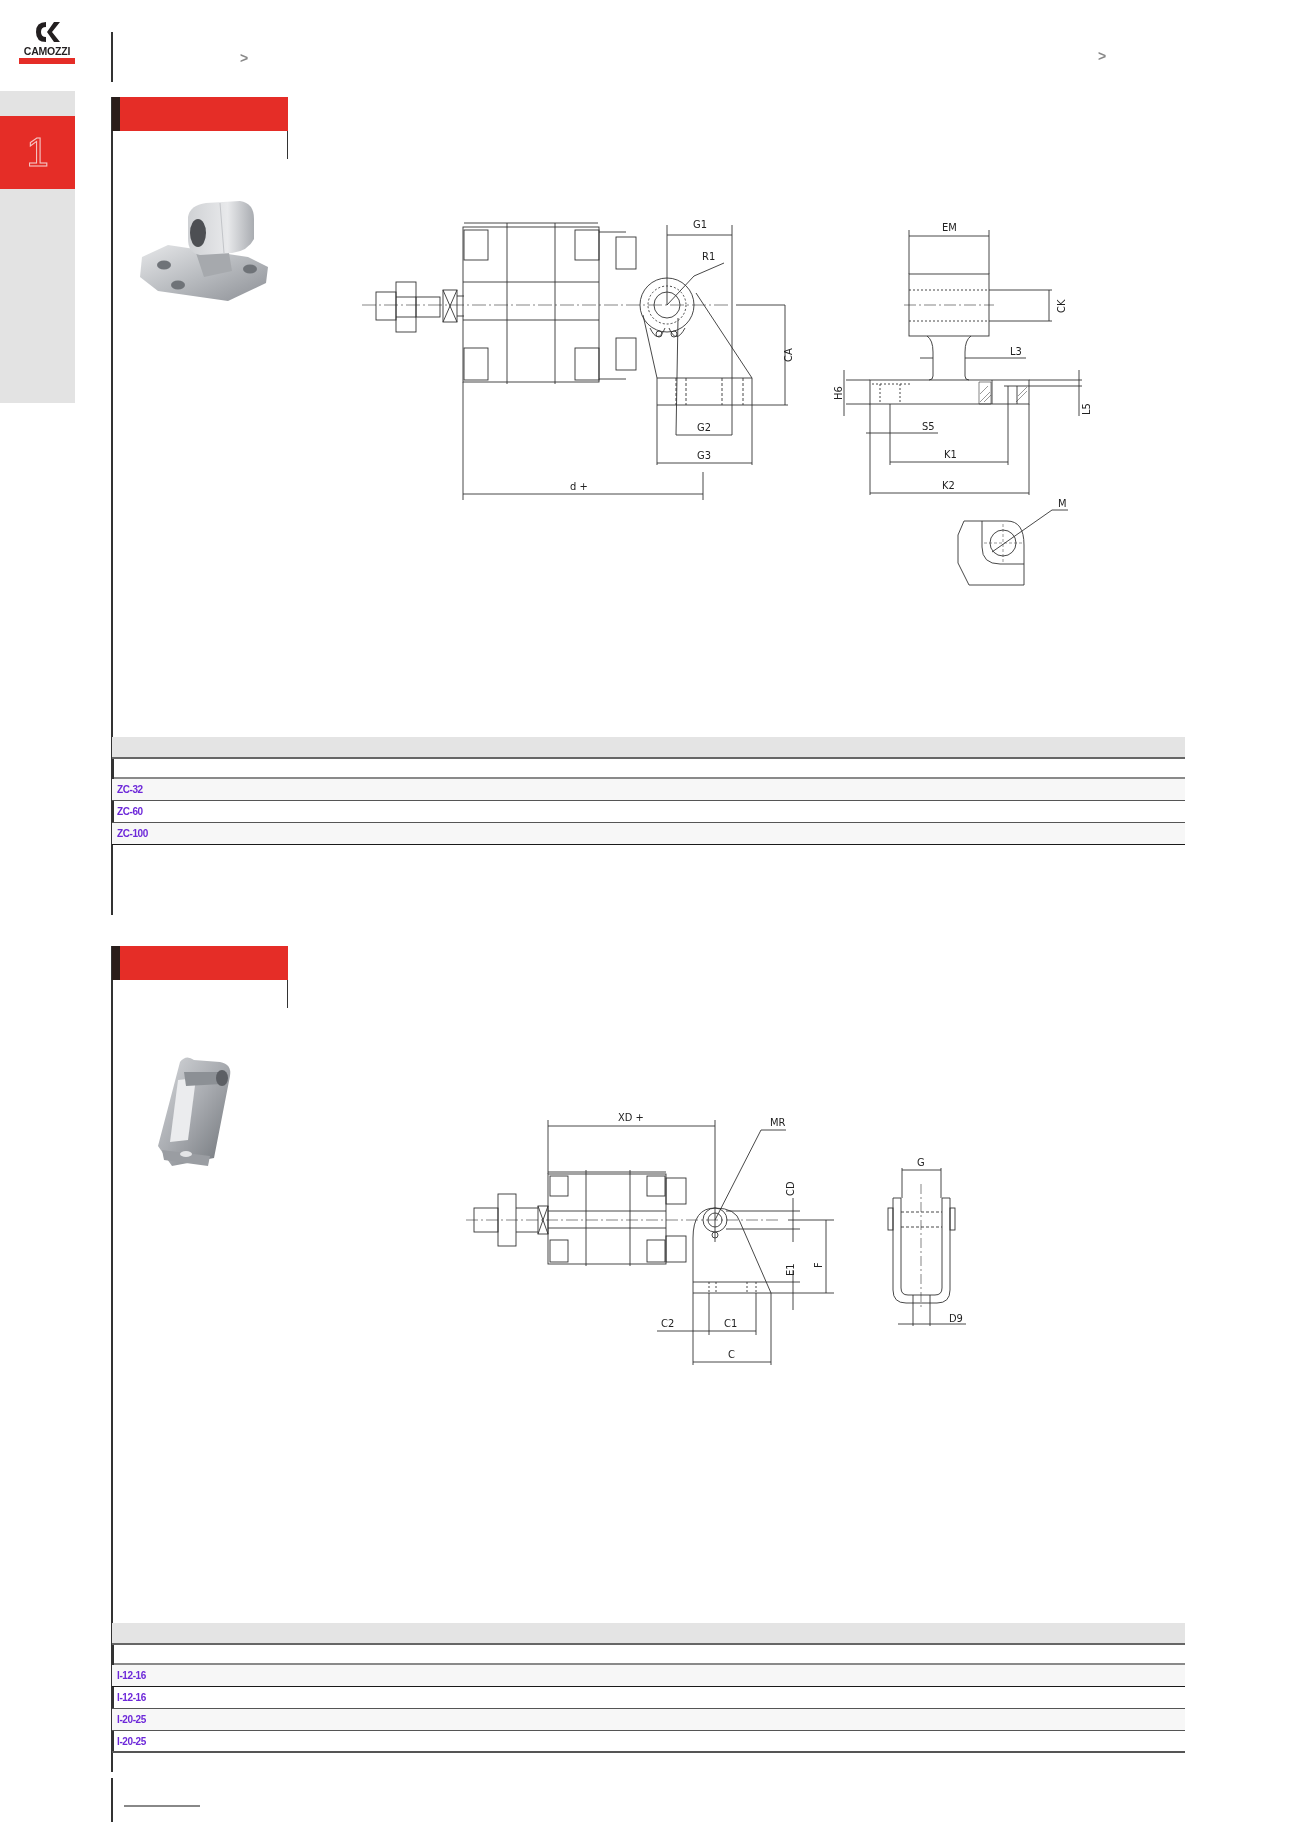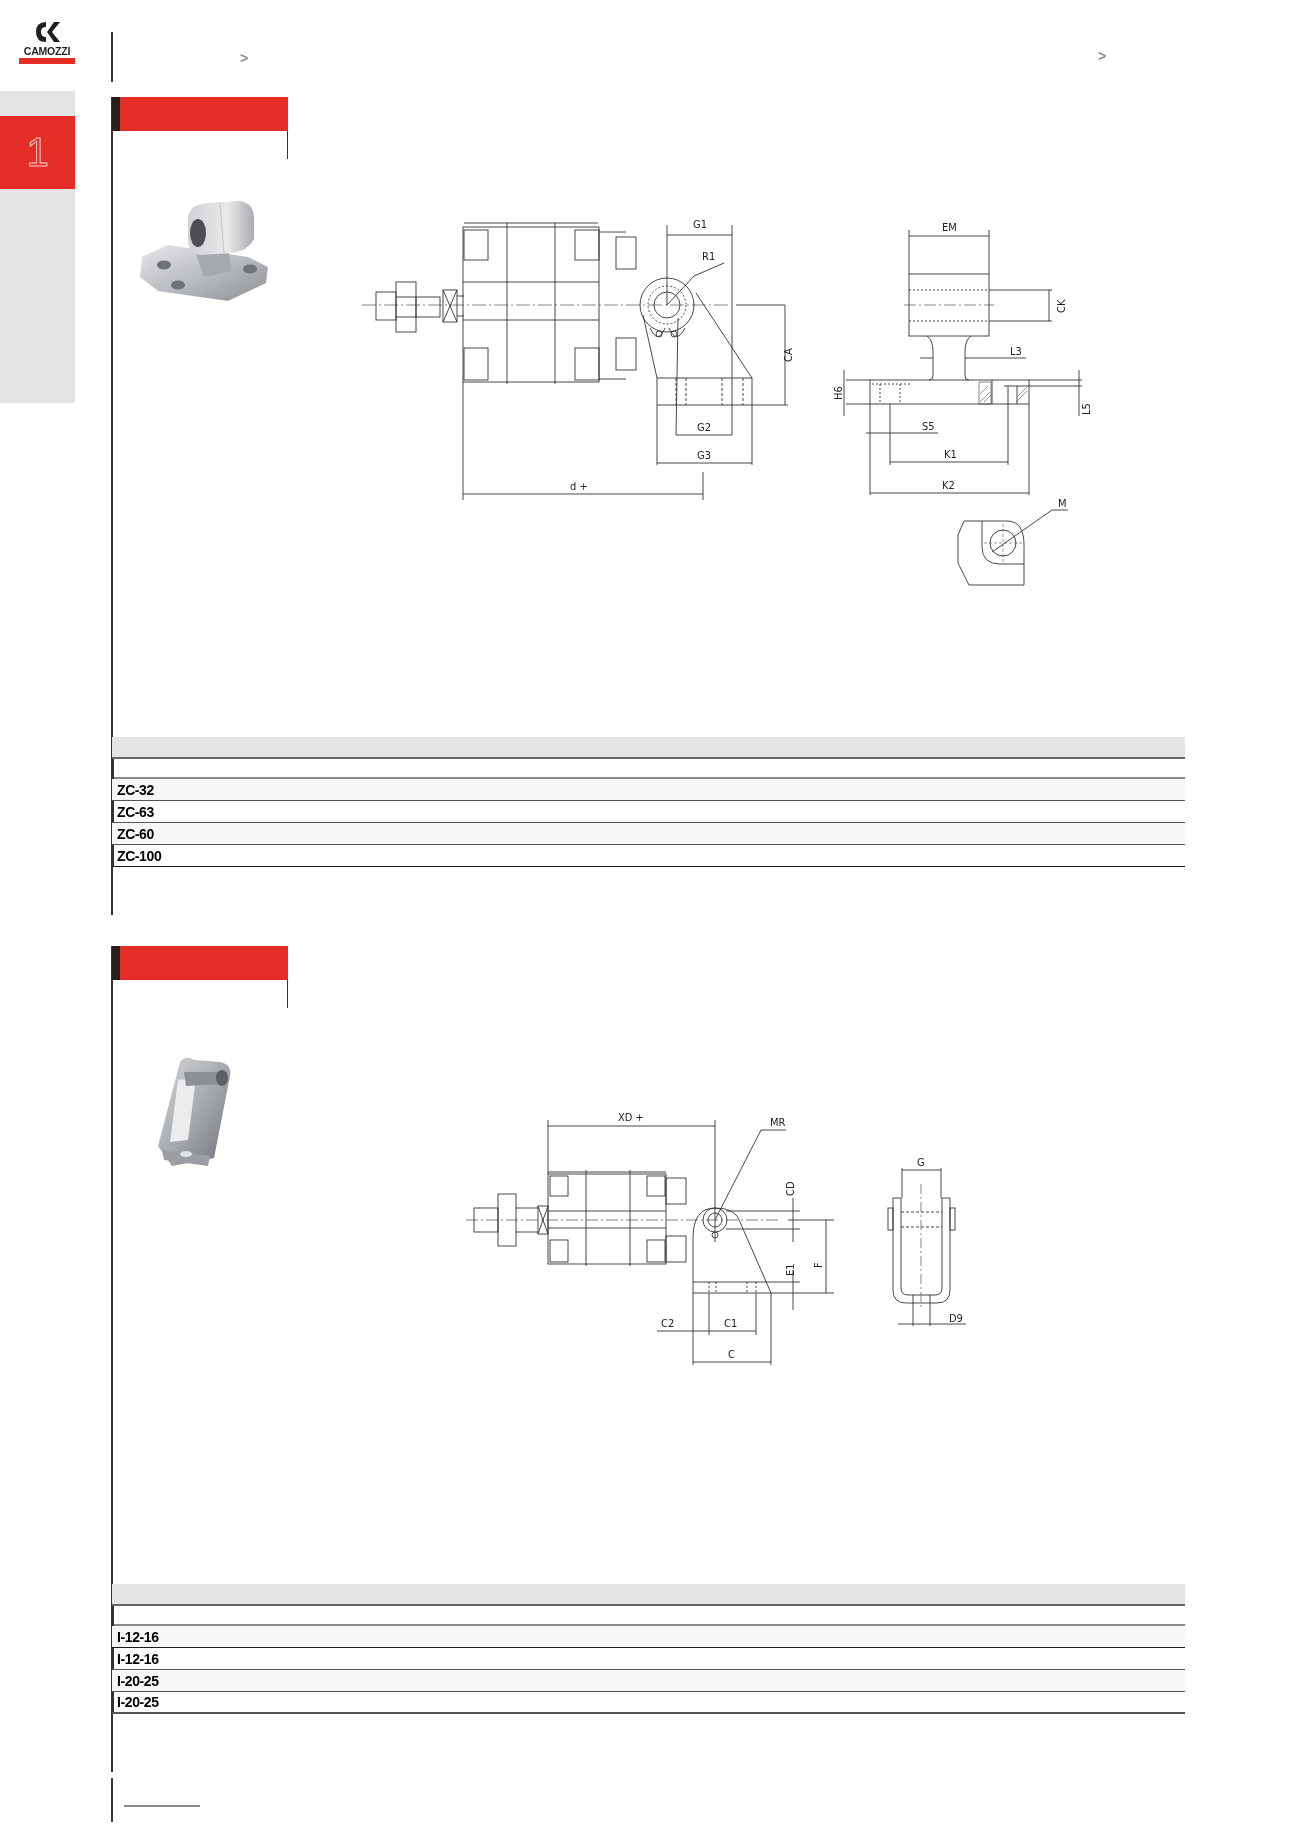--- a/index.html
+++ b/index.html
@@ -38,22 +38,22 @@
     .drawing { position: absolute; }
     .drawing text { font-family: "DejaVu Sans Condensed", "DejaVu Sans", sans-serif; font-size: 11px; fill: #222; }
 
     
     .table { position: absolute; left: 112px; width: 1073px; }
     .table .head { height: 22px; background: #e4e4e4; border-bottom: 2px solid #666; position: relative; }
     .table .subhead { height: 20px; background: #fff; border-bottom: 2px solid #8a8a8a; }
     .table .row { height: 22px; border-bottom: 1.5px solid #555; display: flex; align-items: center; position: relative; }
     .table .row:nth-child(odd) { background: #f7f7f7; }
     .table .row.dark-line { border-bottom-color: #1a1a1a; }
-    .table .row .code { padding-left: 5px; font-family: "Liberation Sans", sans-serif; font-size: 14px; font-weight: bold;
-      color: #000000; letter-spacing: -0.4px; }
+    .table .row .code { padding-left: 5px; font-family: "Liberation Sans", sans-serif; font-size: 10px; font-weight: bold;
+      color: #6d28d9; letter-spacing: -0.4px; }
     .table .frame-left { position: absolute; left: 0; top: 0; bottom: 0; width: 1.5px; background: #333; }
 
     .footer-line { position: absolute; left: 124px; top: 1805px; width: 76px; height: 2px; background: #888; }
   </style>
 </head>
 <body>
 
 <div class="logo">
   <svg class="mark" viewBox="0 0 32 24">
     <path d="M14 2 Q4 2 4 12 Q4 22 14 22 L14 17 Q9 17 9 12 Q9 7 14 7 Z" fill="#231f20"></path>
@@ -243,23 +243,20 @@
 
 <div class="table" style="top:737px;">
   <div class="frame-left"></div>
   <div class="head"></div>
   <div class="subhead"></div>
   <div class="rows">
     <div class="row">
         <span class="code">ZC-32</span>
       </div>
     <div class="row">
-        <span class="code">ZC-63</span>
-      </div>
-    <div class="row">
         <span class="code">ZC-60</span>
       </div>
     <div class="row dark-line">
         <span class="code">ZC-100</span>
       </div>
   </div>
 </div>
 
 <div class="section-header" style="top:946px;">
   <div class="dark"></div>
@@ -357,21 +354,21 @@
     <line x1="61" y1="18" x2="61" y2="48"></line>
     <line x1="22" y1="20" x2="61" y2="20"></line>
     <line x1="33" y1="145" x2="33" y2="176"></line>
     <line x1="50" y1="145" x2="50" y2="176"></line>
     <line x1="18" y1="174" x2="86" y2="174"></line>
   </g>
   <text x="37" y="16">G</text>
   <text x="69" y="172">D9</text>
 </svg>
 
-<div class="table" style="top:1584px;">
+<div class="table" style="top:1623px;">
   <div class="frame-left"></div>
   <div class="head"></div>
   <div class="subhead"></div>
   <div class="rows">
     <div class="row dark-line">
         <span class="code">I-12-16</span>
       </div>
     <div class="row">
         <span class="code">I-12-16</span>
       </div>

